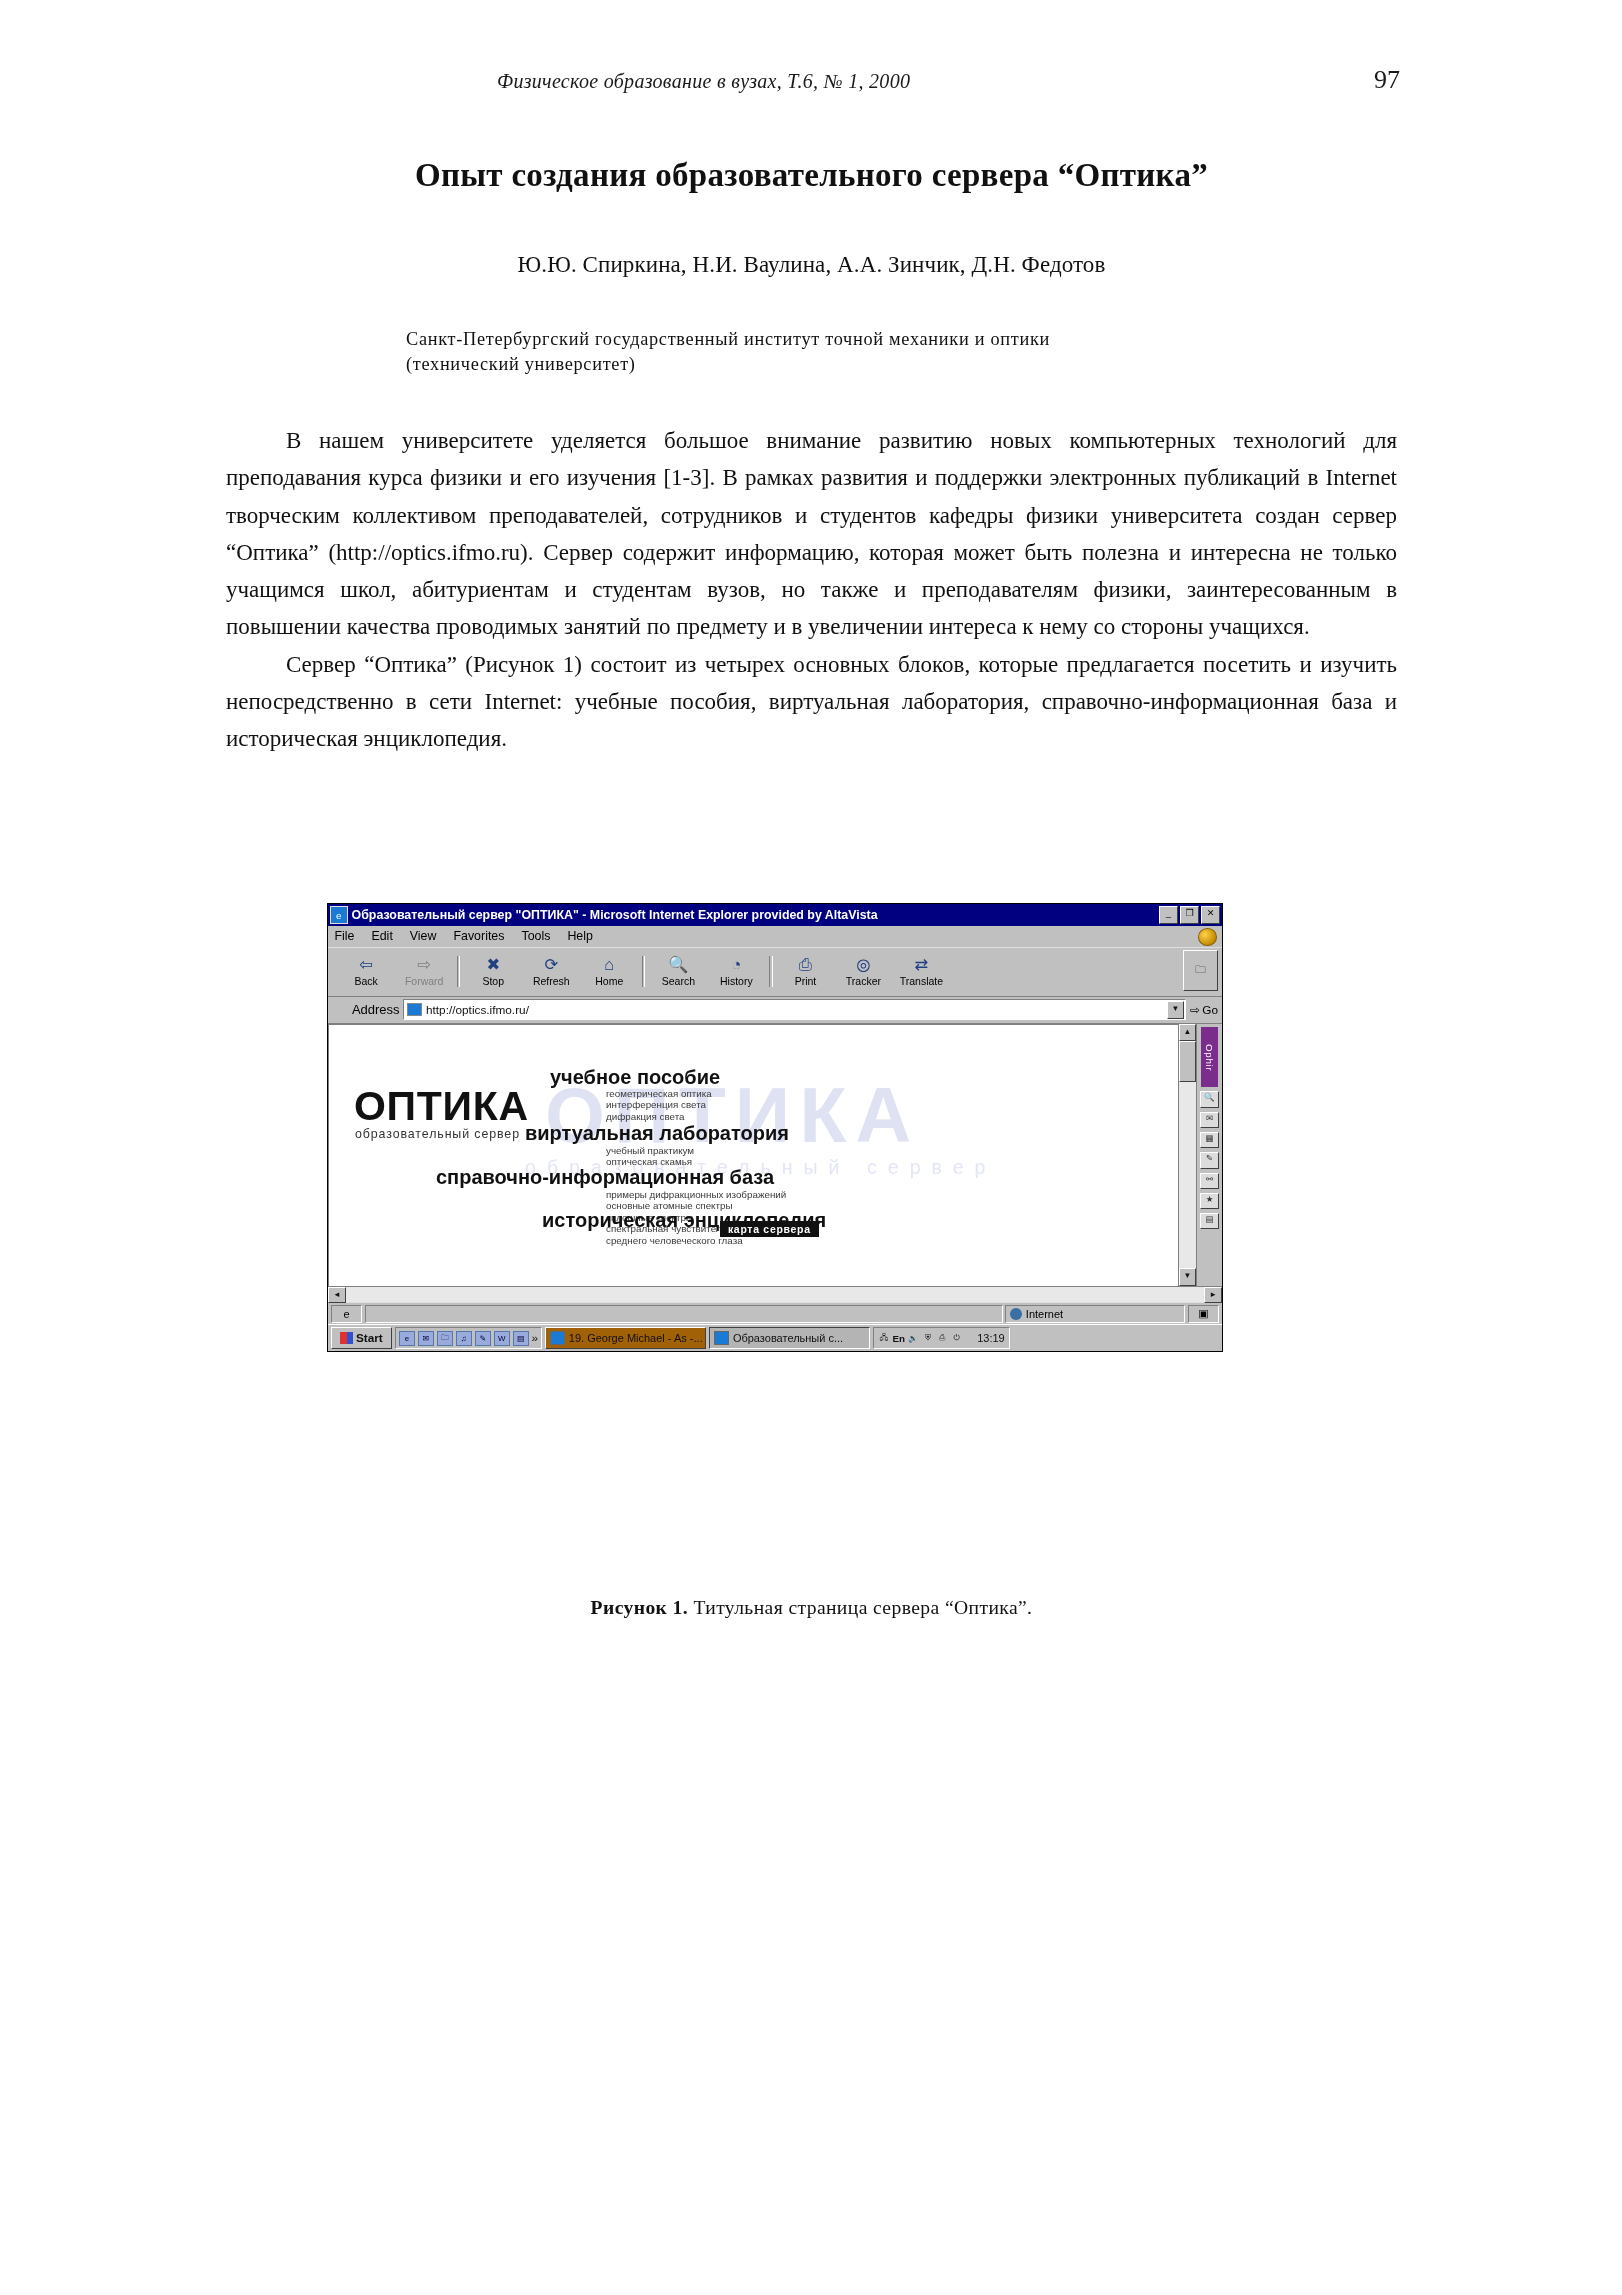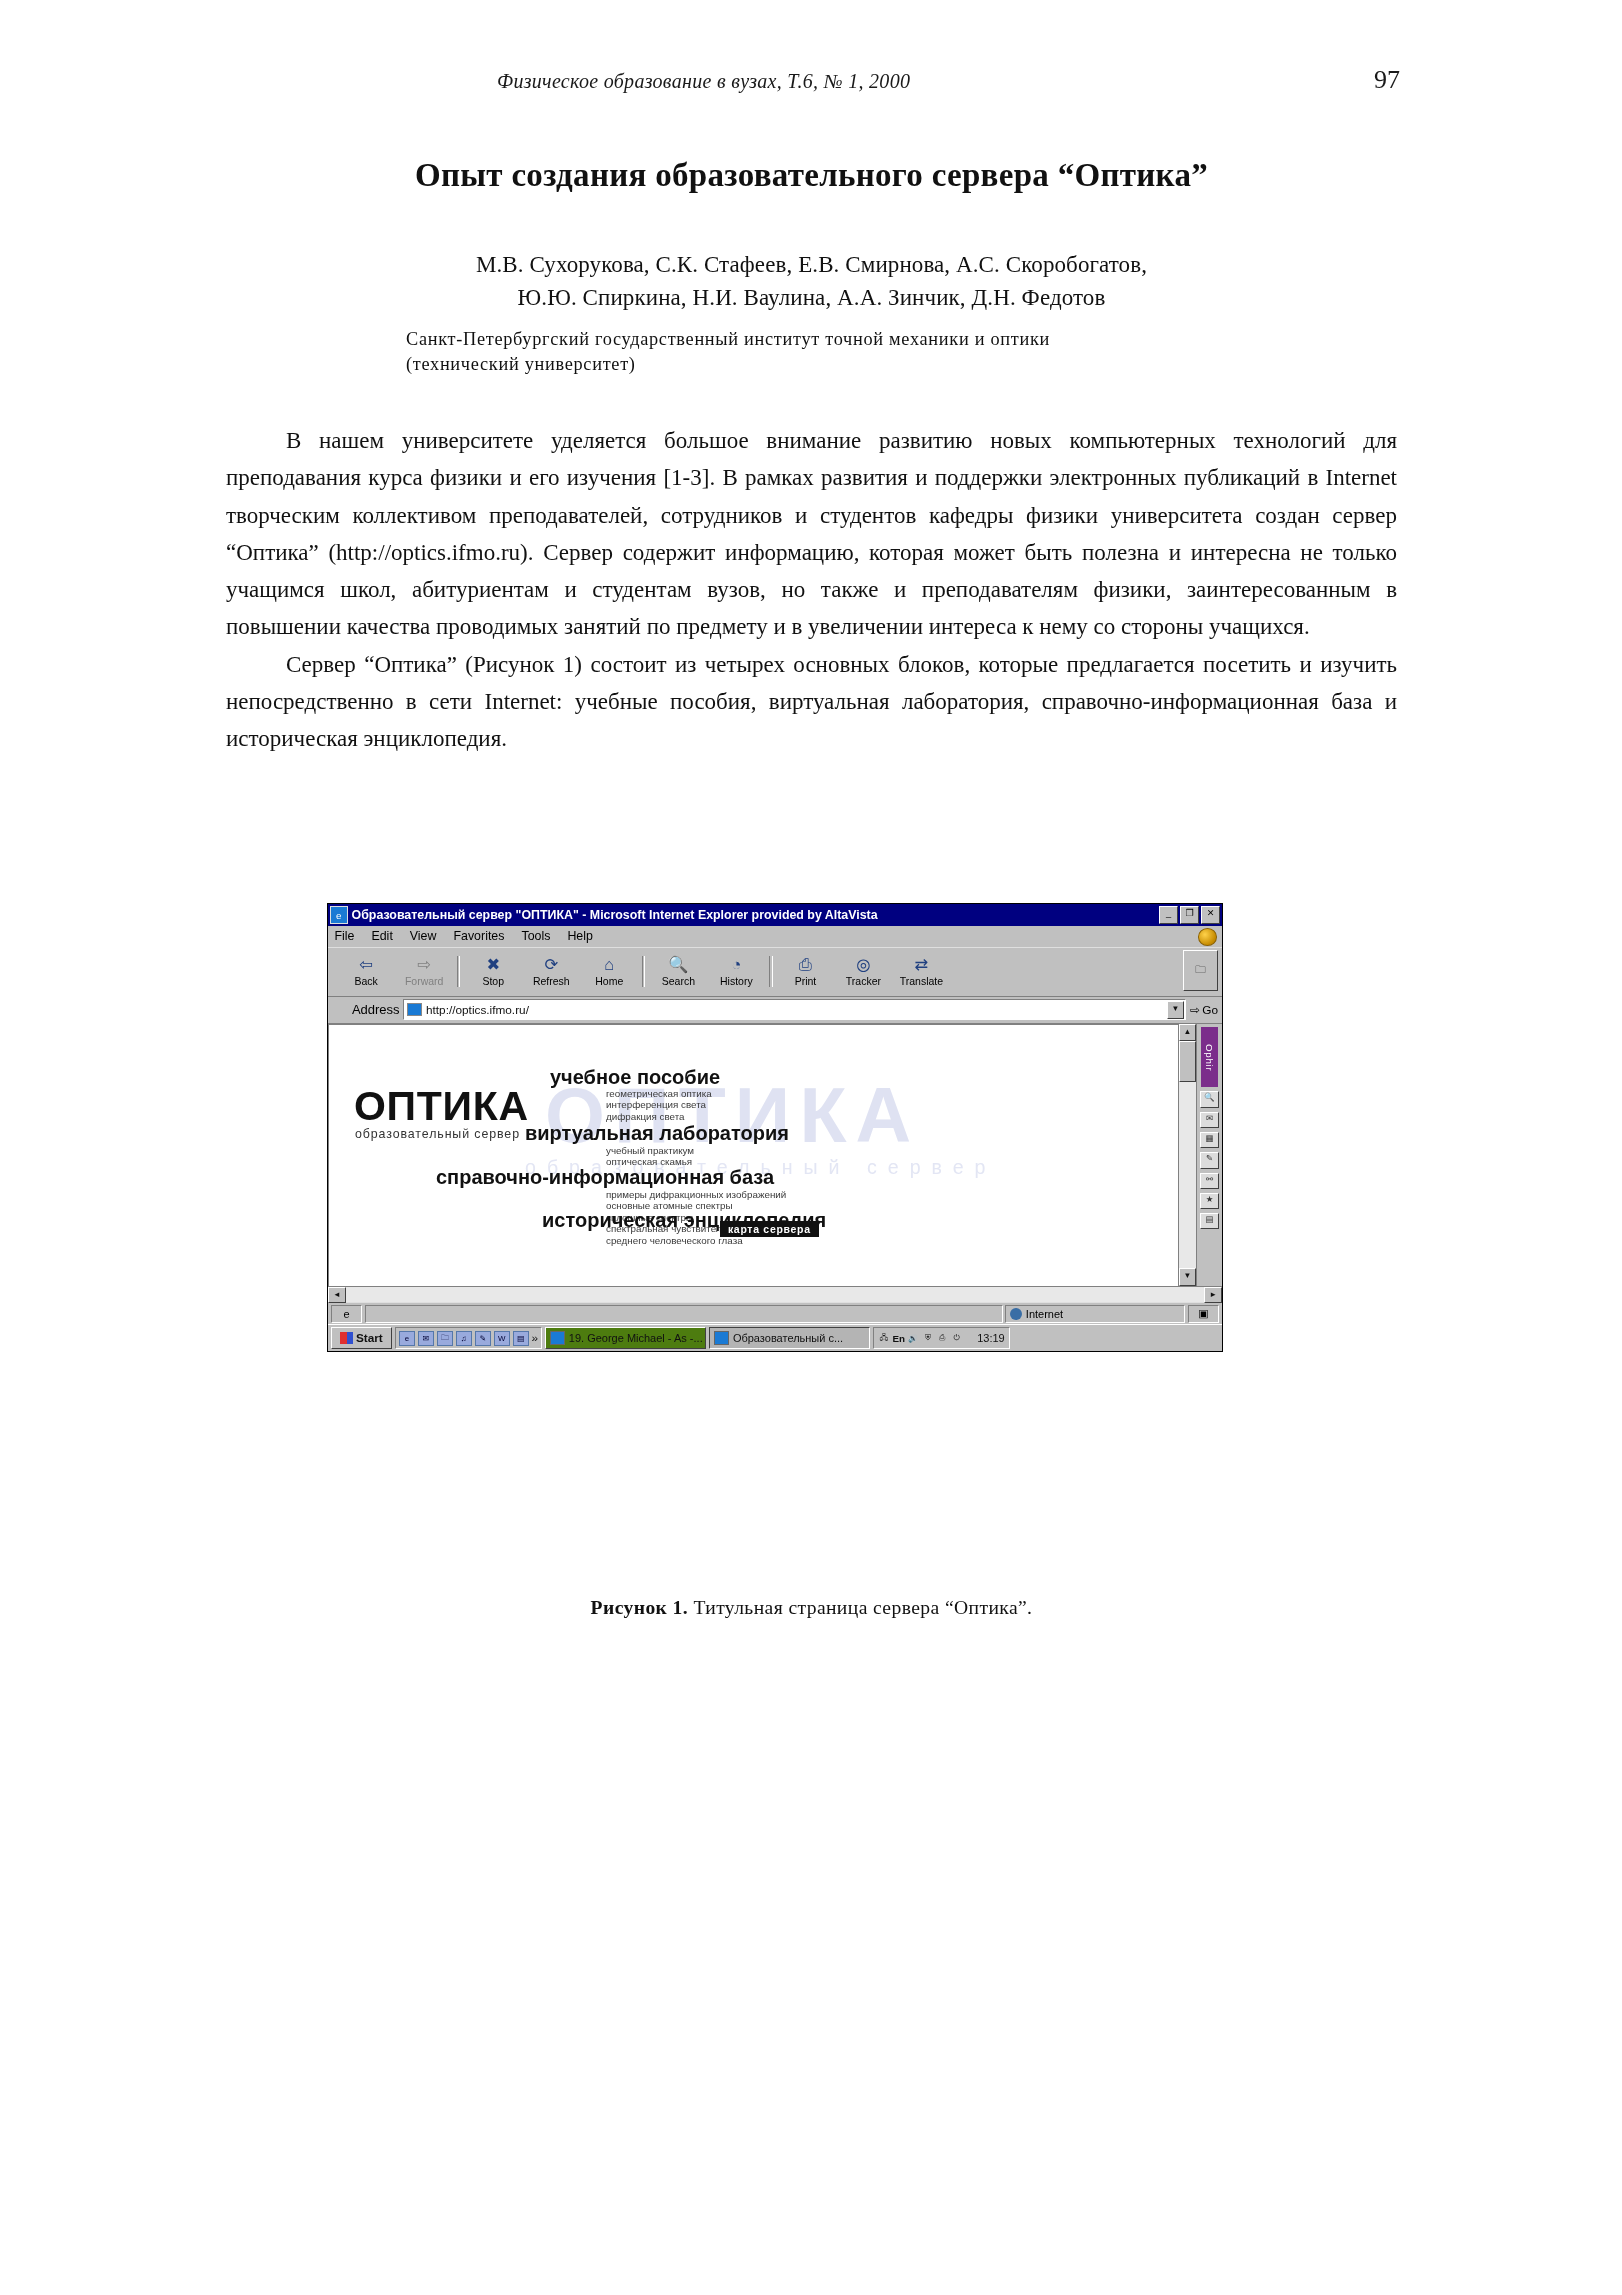--- a/index.html
+++ b/index.html
@@ -321,21 +321,21 @@
     border:0.7px solid #5577aa;
     font-size:7.9px; color:#003;
     display:flex; align-items:center; justify-content:center;
   }
   .task-item {
     height:19.6px;
     flex:1;
     max-width:151px;
     display:flex; align-items:center; gap:3.9px;
     padding:0 3.9px;
-    background:#4d7c0f;
+    background:#a16207;
     border-top:1.3px solid #fff; border-left:1.3px solid #fff;
     border-right:1.3px solid #404040; border-bottom:1.3px solid #404040;
     font-size:11px;
     white-space:nowrap; overflow:hidden;
   }
   .task-item.active {
     border-top:1.3px solid #404040; border-left:1.3px solid #404040;
     border-right:1.3px solid #fff; border-bottom:1.3px solid #fff;
     background:#b4b4b4;
   }
@@ -437,21 +437,20 @@
 <div class="page">
 
   <div class="runhead">
     <div class="journal">Физическое образование в вузах, Т.6, № 1, 2000</div>
     <div class="pageno">97</div>
   </div>
 
   <div class="title">Опыт создания образовательного сервера “Оптика”</div>
 
   <div class="authors">
-    <div class="line">М.В. Сухорукова, С.К. Стафеев, Е.В. Смирнова, А.С. Скоробогатов,</div>
     <div class="line">Ю.Ю. Спиркина, Н.И. Ваулина, А.А. Зинчик, Д.Н. Федотов</div>
   </div>
   <div class="affil">
     <div>Санкт-Петербургский государственный институт точной механики и оптики</div>
     <div>(технический университет)</div>
   </div>
 
   <div class="body-text">
     <p class="indent">В нашем университете уделяется большое внимание развитию новых компьютерных технологий для преподавания курса физики и его изучения [1-3]. В рамках развития и поддержки электронных публикаций в Internet творческим коллективом преподавателей, сотрудников и студентов кафедры физики университета создан сервер “Оптика” (http://optics.ifmo.ru). Сервер содержит информацию, которая может быть полезна и интересна не только учащимся школ, абитуриентам и студентам вузов, но также и преподавателям физики, заинтересованным в повышении качества проводимых занятий по предмету и в увеличении интереса к нему со стороны учащихся.</p>
     <p class="indent">Сервер “Оптика” (Рисунок 1) состоит из четырех основных блоков, которые предлагается посетить и изучить непосредственно в сети Internet: учебные пособия, виртуальная лаборатория, справочно-информационная база и историческая энциклопедия.</p>

